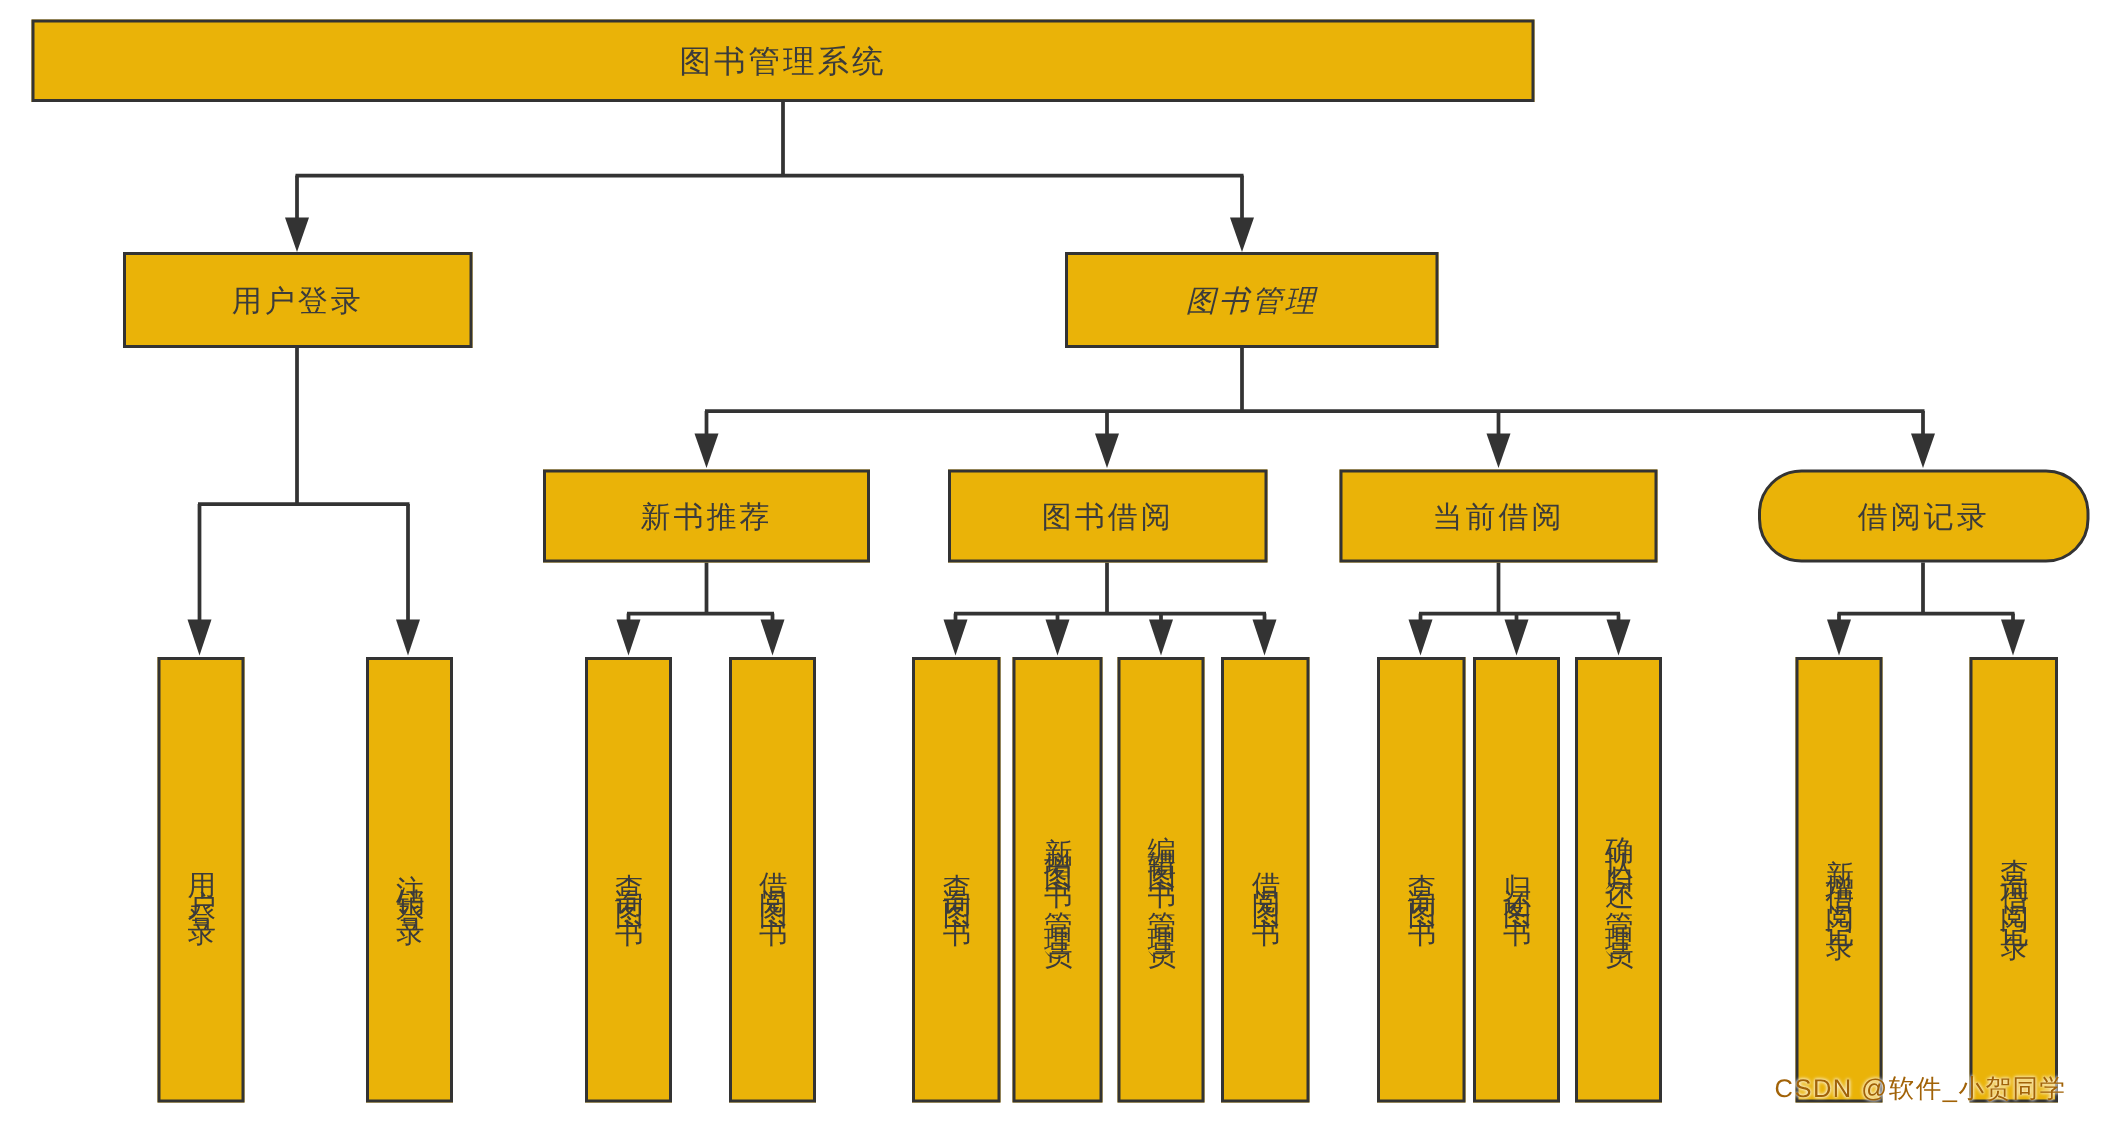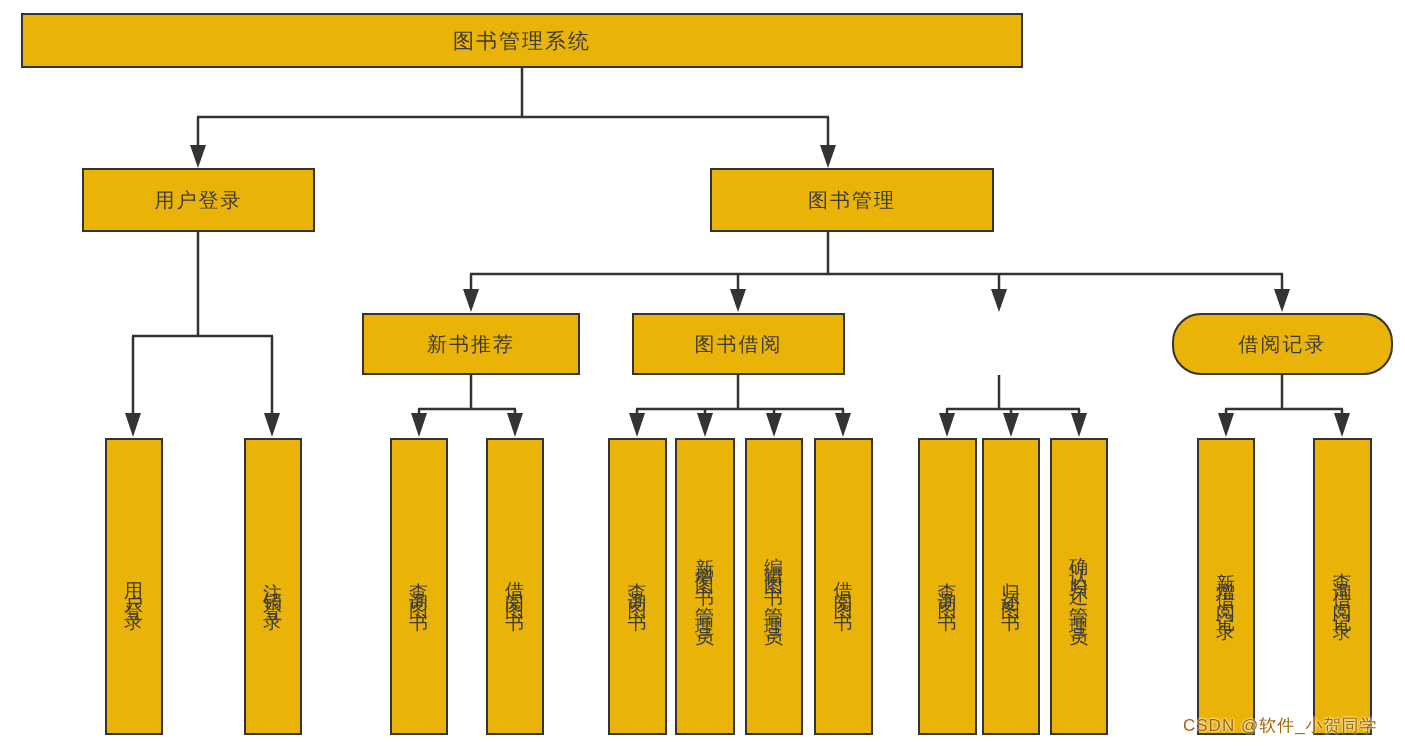--- a/index.html
+++ b/index.html
@@ -53,21 +53,21 @@
     font-size:17px;
     color:#a16207;
     letter-spacing:1px;
     white-space:nowrap;
     text-shadow:0 0 3px #ffffff, 0 0 2px #ffffff;
     z-index:5;
   }
   
   #n-root{left:21px;top:13px;width:1002px;height:55px;}
   #n-user-login{left:82px;top:168px;width:233px;height:64px;}
-  #n-book-mgmt{left:710px;top:168px;width:284px;height:64px;}
+  #n-book-mgmt{left:710px;top:168px;width:249px;height:64px;font-style:italic;}
   #n-new-book{left:362px;top:313px;width:218px;height:62px;}
   #n-book-borrow{left:632px;top:313px;width:213px;height:62px;}
   #n-cur-borrow{left:893px;top:313px;width:212px;height:62px;}
   #n-borrow-rec{left:1172px;top:313px;width:221px;height:62px;border-radius:29px;}
   .v-box{top:438px;height:297px;}
   #l-user-login{left:105px;width:58px;}
   #l-logout{left:244px;width:58px;}
   #l-query-a{left:390px;width:58px;}
   #l-borrow-a{left:486px;width:58px;}
   #l-query-b{left:608px;width:59px;}
@@ -164,20 +164,23 @@
   <div class="box" id="n-book-mgmt">
     <span class="h-label">图书管理</span>
   </div>
 
   <div class="box" id="n-new-book">
     <span class="h-label">新书推荐</span>
   </div>
   <div class="box" id="n-book-borrow">
     <span class="h-label">图书借阅</span>
   </div>
+  <div class="box" id="n-cur-borrow">
+    <span class="h-label">当前借阅</span>
+  </div>
   <div class="box" id="n-borrow-rec">
     <span class="h-label">借阅记录</span>
   </div>
 
   <div class="box v-box" id="l-user-login">
     <span>用户登录</span>
   </div>
   <div class="box v-box" id="l-logout">
     <span>注销登录</span>
   </div>

